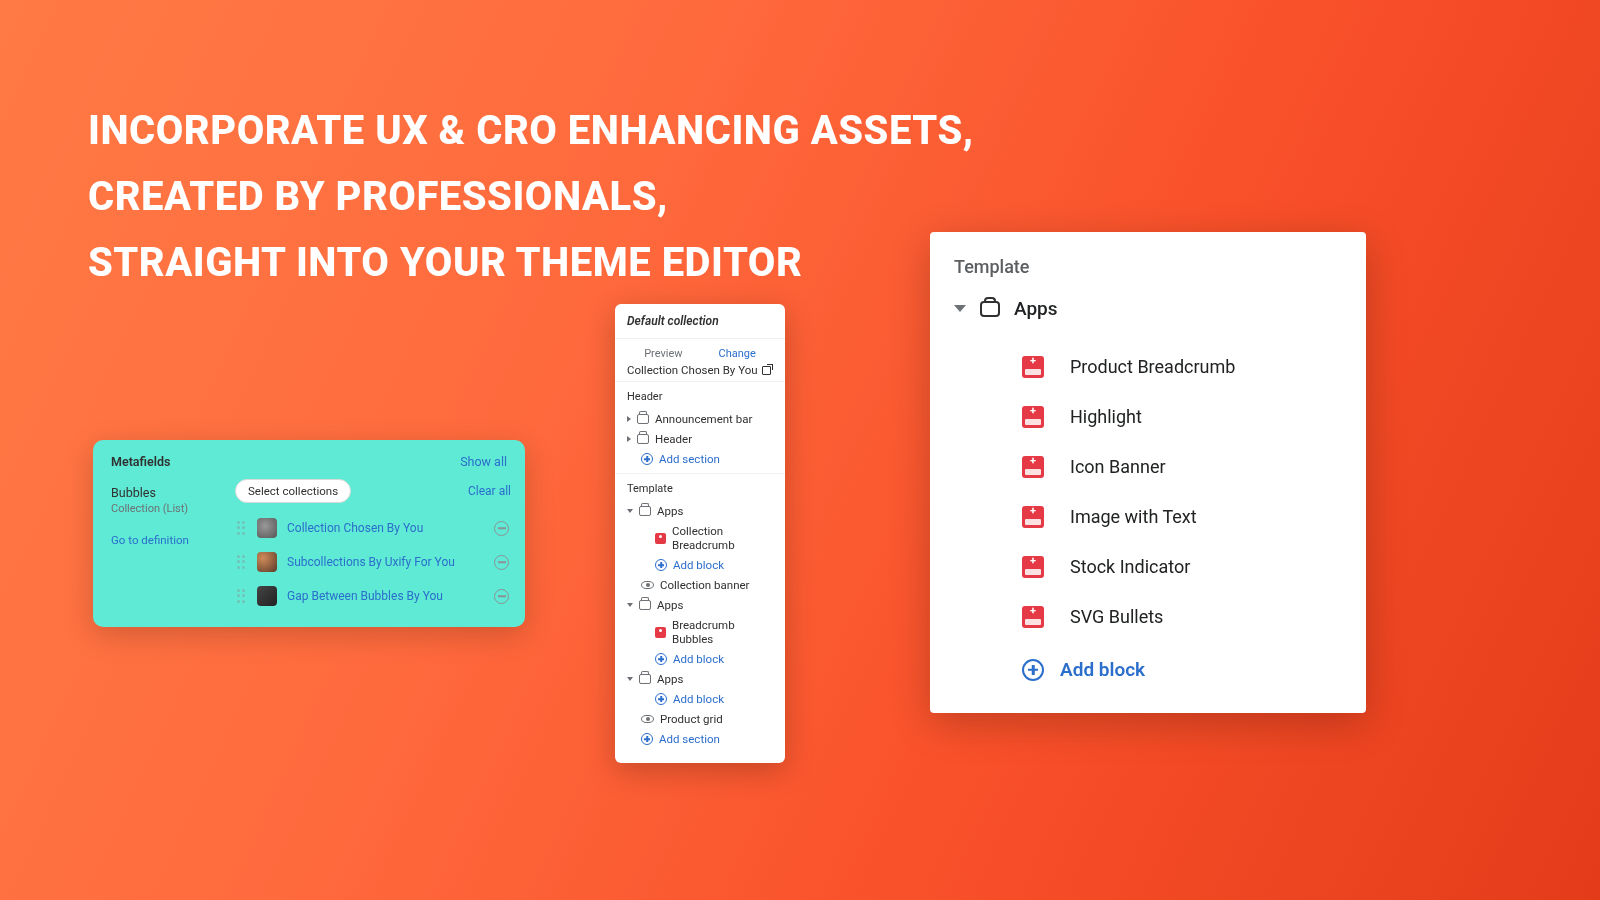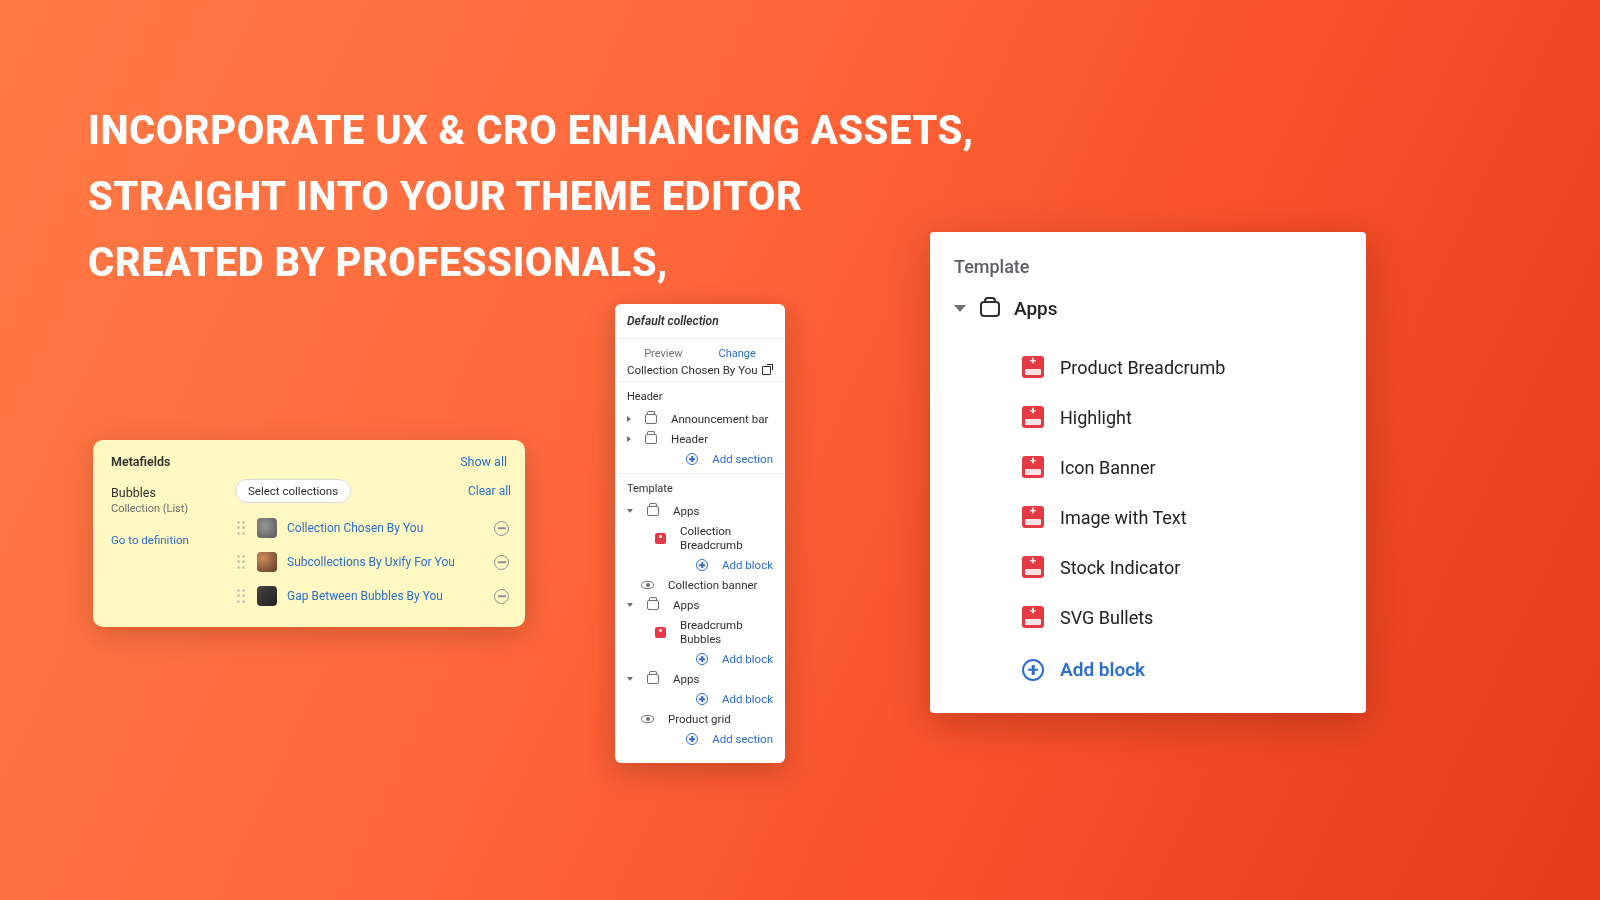--- a/index.html
+++ b/index.html
@@ -22,21 +22,21 @@
     letter-spacing: 0.5px;
   }
   .headline .l { display: block; }
 
   
   .p1 {
     position: absolute;
     top: 440px;
     left: 93px;
     width: 432px;
-    background: #fef9c3;
+    background: #5eead4;
     border-radius: 10px;
     box-shadow: 0 8px 30px rgba(0,0,0,0.18);
     font-size: 12.5px;
     color: #303030;
     padding-bottom: 6px;
   }
   .p1-head {
     display: flex;
     justify-content: space-between;
     align-items: center;
@@ -129,25 +129,24 @@
   .p2-block:last-child { border-bottom: none; }
   .p2-preview-row { display:flex; justify-content:center; font-size:11px;gap:36px; }
   .p2-preview-row .lbl { color:#6d7175; }
   .p2-preview-row .chg { color:#2c6ecb; cursor:pointer; }
   .p2-chosen { font-size: 11.5px; margin-top: 3px; display:flex; align-items:center; gap:4px; }
   .ext-icon { width:9px; height:9px; border:1.2px solid #303030; border-radius:1px; position:relative; }
   .ext-icon::after { content:""; position:absolute; top:-3px; right:-3px; width:5px; height:5px; border-top:1.2px solid #303030; border-right:1.2px solid #303030; }
 
   .p2-section-label { font-size: 11px; color: #303030; font-weight: 400; margin-bottom: 6px; }
   .p2-row {
-    display: flex; align-items: center; gap: 14px;
+    display: flex; align-items: center; gap: 6px;
     padding: 3px 0;
     font-size: 11.5px;
     cursor: pointer;
-    justify-content: flex-end;
   }
   .p2-row.indent1 { padding-left: 14px; }
   .p2-row.indent2 { padding-left: 28px; }
   .chev {
     width: 0; height: 0;
     border-style: solid;
     flex-shrink: 0;
   }
   .chev.right { border-width: 3.5px 0 3.5px 4px; border-color: transparent transparent transparent #6d7175; }
   .chev.down  { border-width: 4px 3.5px 0 3.5px; border-color: #6d7175 transparent transparent transparent; }
@@ -199,21 +198,21 @@
     cursor: pointer;
   }
   .p3-apps-row .chev.down { border-width: 7px 6px 0 6px; }
   .stack-icon-lg {
     width: 20px; height: 16px; border: 2px solid #303030; border-radius: 4px; position:relative;
   }
   .stack-icon-lg::before { content:""; position:absolute; top:-6px; left:2px; right:2px; height:3px; border:2px solid #303030; border-bottom:none; border-radius:4px 4px 0 0; }
   .p3-apps-label { font-size: 19px; font-weight: 500; }
   .p3-list { padding-left: 68px; }
   .p3-item {
-    display:flex; align-items:center; gap: 16px;
+    display:flex; gap: 26px;
     padding: 14px 0;
     font-size: 18px;
     cursor: pointer;
   }
   .red-sq-lg {
     width: 22px; height: 22px; background: #e63946; border-radius: 3px; position:relative; flex-shrink:0;
   }
   .red-sq-lg::before { content:"+"; position:absolute; top:-2px; left:0; right:0; text-align:center; color:#fff; font-size:11px; font-weight:700; }
   .red-sq-lg::after  { content:""; position:absolute; bottom:3px; left:3px; right:3px; height:6px; background:rgba(255,255,255,0.85); border-radius:1px; }
   .p3-add {
@@ -228,22 +227,22 @@
     width: 22px; height: 22px; border: 2.5px solid #2c6ecb; border-radius: 50%; position:relative; flex-shrink:0;
   }
   .add-circle-lg::before { content:""; position:absolute; left:4px; right:4px; top:50%; height:2.5px; background:#2c6ecb; transform:translateY(-50%); }
   .add-circle-lg::after  { content:""; position:absolute; top:4px; bottom:4px; left:50%; width:2.5px; background:#2c6ecb; transform:translateX(-50%); }
 </style>
 </head>
 <body>
 
 <div class="headline">
   <span class="l">INCORPORATE UX &amp; CRO ENHANCING ASSETS,</span>
+  <span class="l">CREATED BY PROFESSIONALS,</span>
   <span class="l">STRAIGHT INTO YOUR THEME EDITOR</span>
-  <span class="l">CREATED BY PROFESSIONALS,</span>
 </div>
 
 <div class="p1">
   <div class="p1-head">
     <span class="title">Metafields</span>
     <span class="link">Show all</span>
   </div>
   <div class="p1-body">
     <div class="p1-left">
       <div class="name">Bubbles</div>

